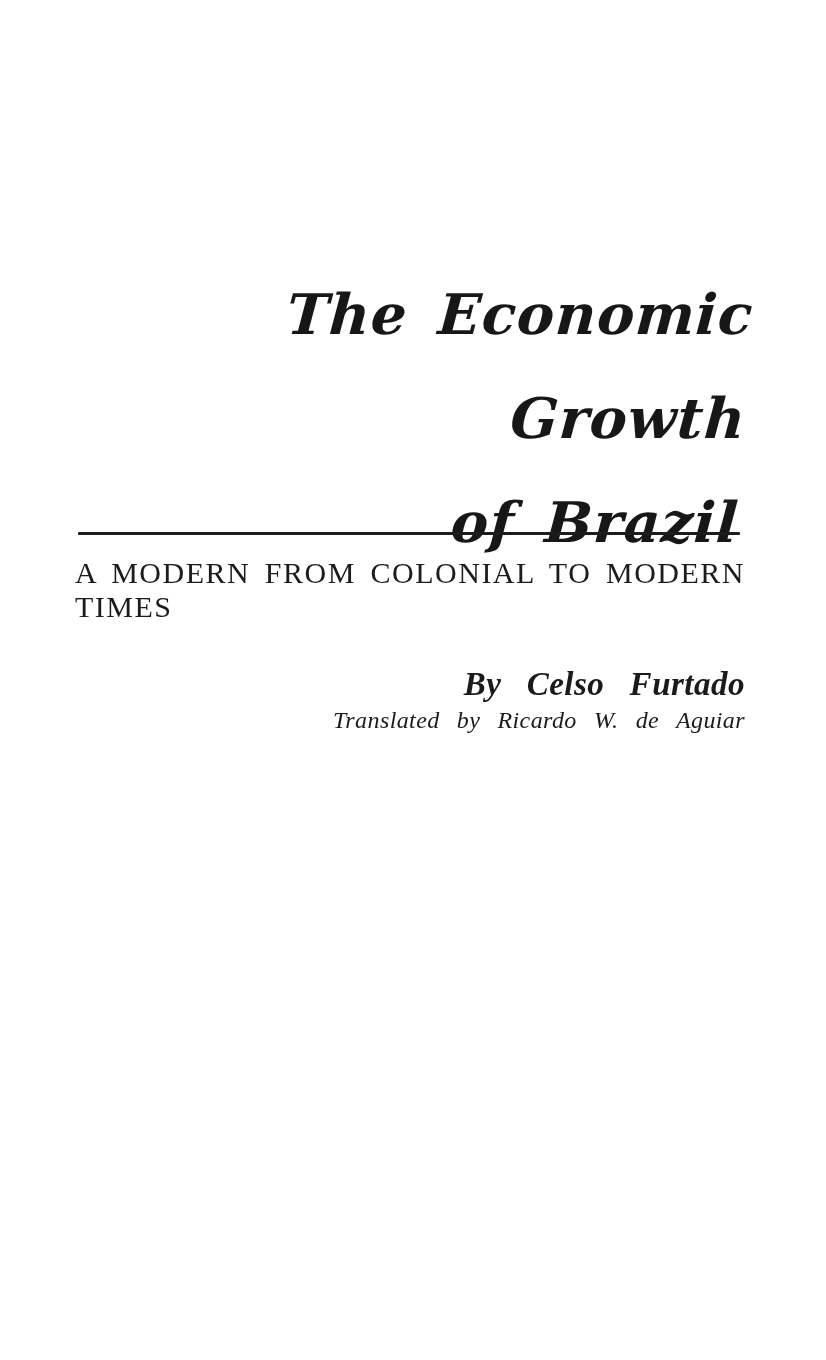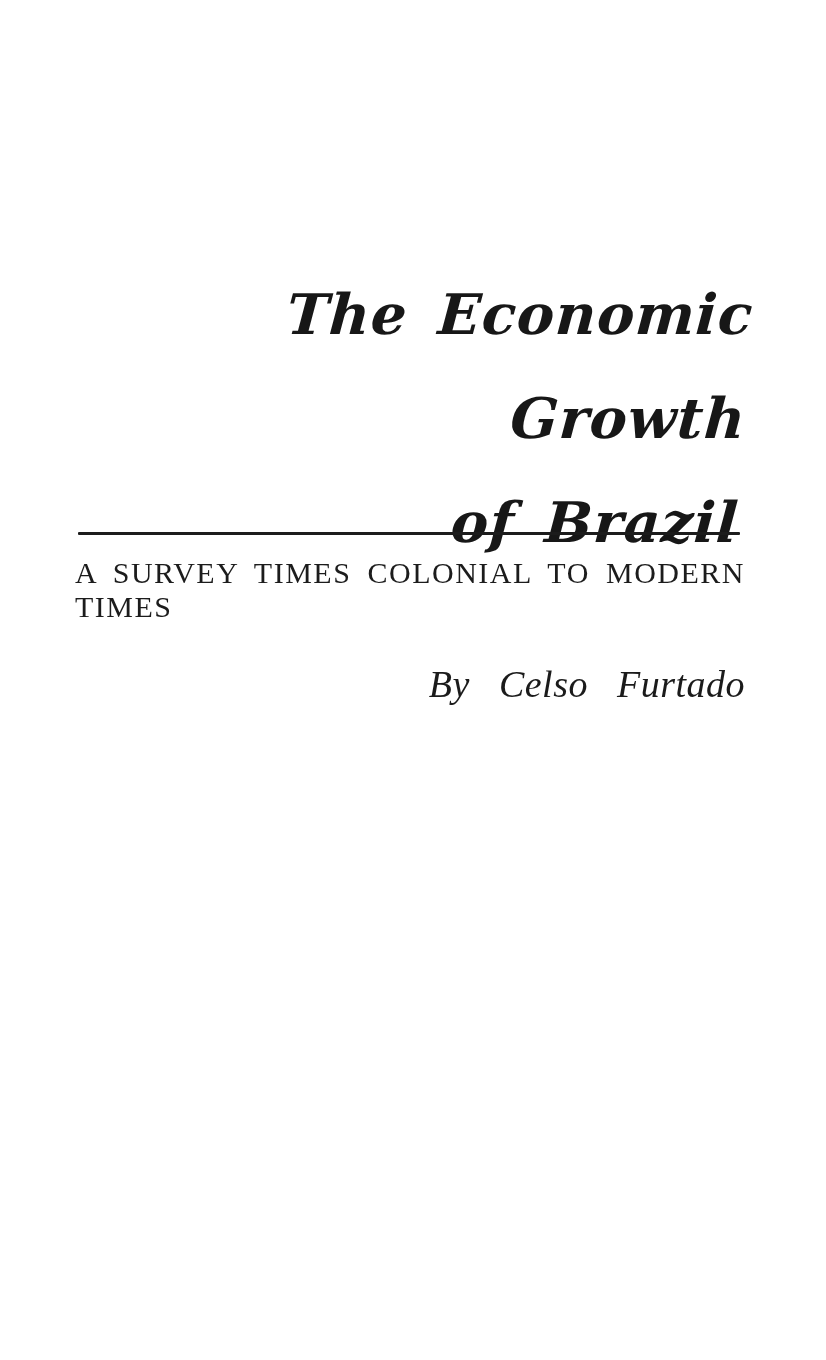--- a/index.html
+++ b/index.html
@@ -70,24 +70,25 @@
     top: 664px;
     right: 81px;
     left: 80px;
     text-align: right;
     font-family: "Liberation Serif", serif;
     font-style: italic;
     color: #1b1b1b;
   }
 
   .author-line {
-    font-size: 38px;
+    font-size: 33px;
     line-height: 40px;
     word-spacing: 0.5em;
     letter-spacing: 0.5px;
+    font-weight: bold;
   }
 
   .translator-line {
     font-size: 24px;
     line-height: 33px;
     word-spacing: 0.45em;
     letter-spacing: 0.4px;
   }
 </style>
 </head>
@@ -95,19 +96,20 @@
 
 <div class="page">
 
   <div class="title-block">
     <div>The Economic Growth</div>
     <div>of Brazil</div>
   </div>
 
   <div class="rule"></div>
 
-  <div class="subtitle">A SURVEY TIMES COLONIAL TO MODERN TIMES</div>
+  <div class="subtitle">A MODERN FROM COLONIAL TO MODERN TIMES</div>
 
   <div class="credits">
     <div class="author-line">By Celso Furtado</div>
+    <div class="translator-line">Translated by Ricardo W. de Aguiar</div>
   </div>
 
 </div>
 
 </body></html>

